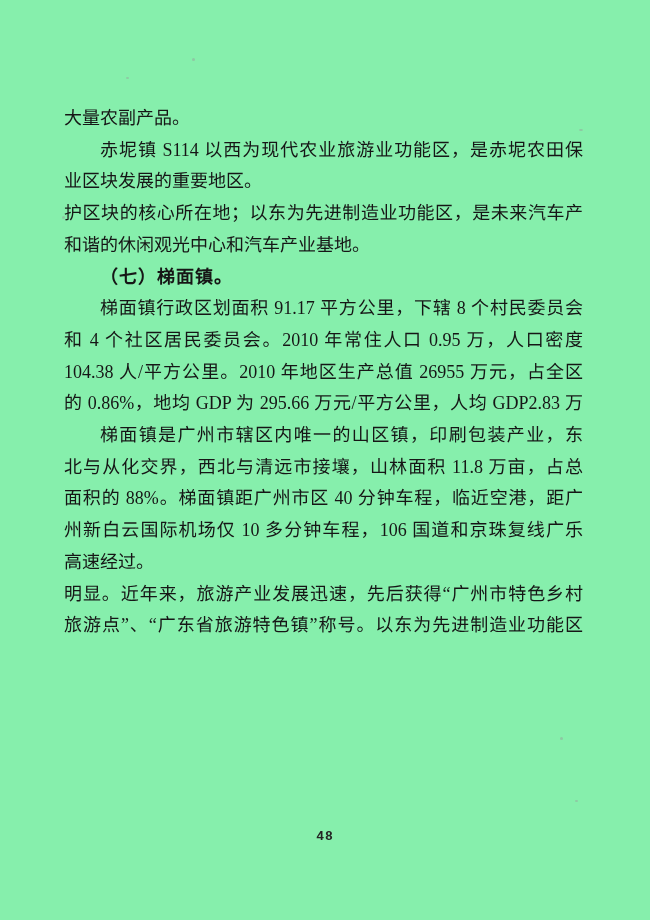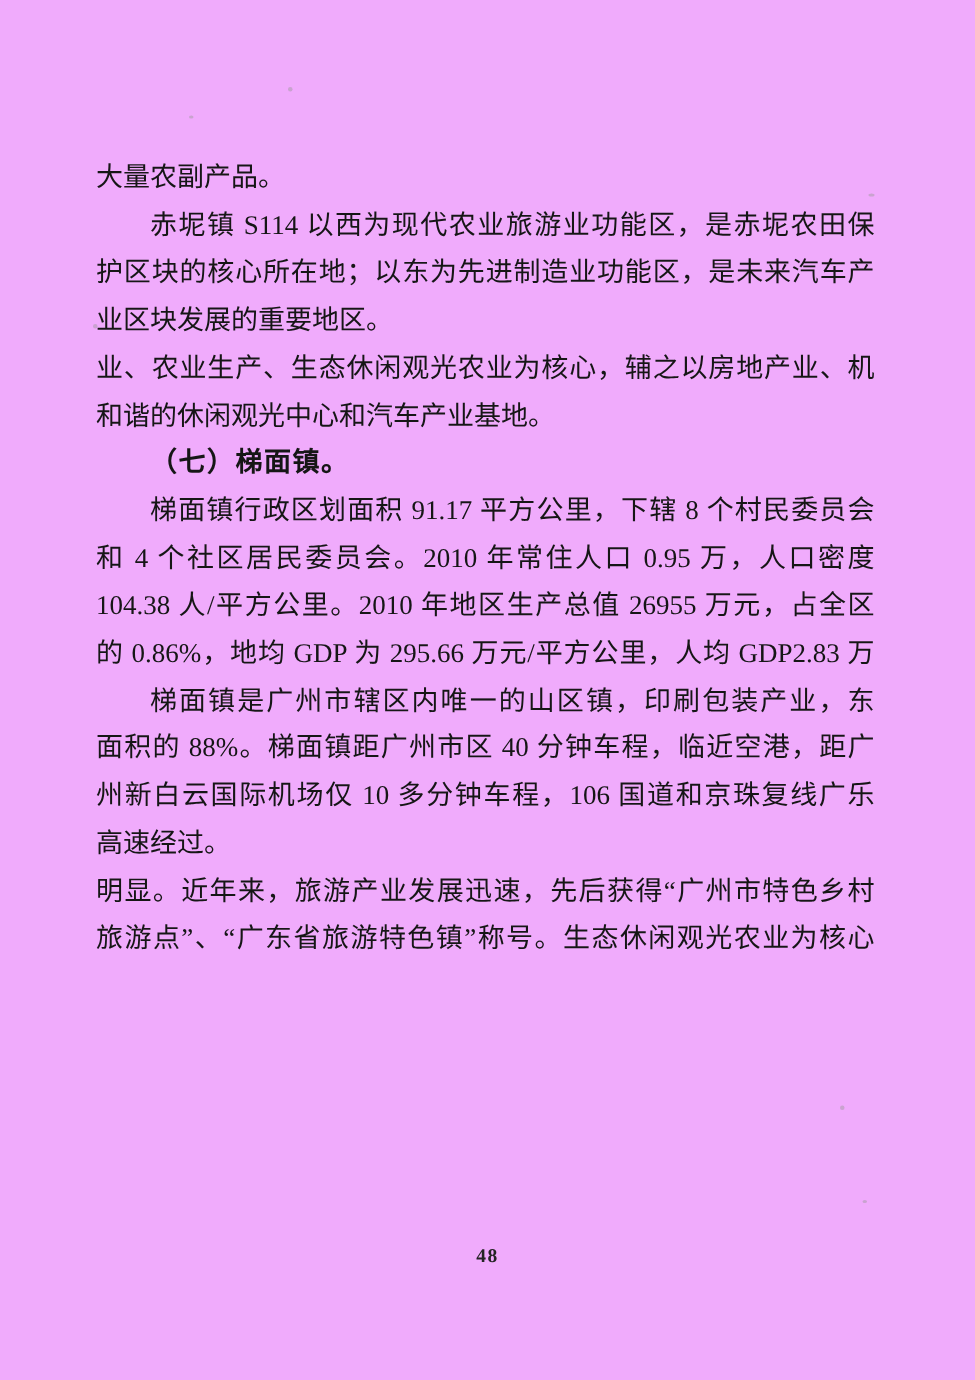--- a/index.html
+++ b/index.html
@@ -10,21 +10,21 @@
   body {
     width: 650px;
     height: 920px;
     position: relative;
     overflow: hidden;
     font-family: "Liberation Serif", "DejaVu Serif", serif;
   }
   .sheet {
     position: absolute;
     inset: 0;
-    background: #f0abfc;
+    background: #86efac;
   }
   .text-block {
     position: absolute;
     left: 64px;
     top: 103px;
     width: 519px;
     color: #161616;
     font-size: 18px;
     line-height: 31.7px;
   }
@@ -45,52 +45,52 @@
   .page-number {
     position: absolute;
     top: 829px;
     left: 0;
     width: 100%;
     text-align: center;
     font-size: 13px;
     font-weight: 700;
     color: #242424;
     letter-spacing: 1px;
-    font-family: Liberation Serif, serif;
+    font-family: Liberation Mono, monospace;
   }
   .speck {
     position: absolute;
     background: #9a9a9a;
     opacity: 0.45;
     border-radius: 50%;
   }
 </style>
 </head>
 <body>
 
 <div class="sheet">
 
   <div class="text-block">
       <div class="line last">大量农副产品。</div>
       <div class="line indent">赤坭镇 S114 以西为现代农业旅游业功能区，是赤坭农田保</div>
+      <div class="line last">业区块发展的重要地区。</div>
       <div class="line">护区块的核心所在地；以东为先进制造业功能区，是未来汽车产</div>
-      <div class="line last">业区块发展的重要地区。</div>
-      <div class="line">业、农业生产、生态休闲观光农业为核心，辅之以房地产业、机</div>
       <div class="line last">和谐的休闲观光中心和汽车产业基地。</div>
       <div class="line indent last bold">（七）梯面镇。</div>
       <div class="line indent">梯面镇行政区划面积 91.17 平方公里，下辖 8 个村民委员会</div>
       <div class="line">和 4 个社区居民委员会。2010 年常住人口 0.95 万，人口密度</div>
       <div class="line">104.38 人/平方公里。2010 年地区生产总值 26955 万元，占全区</div>
       <div class="line">的 0.86%，地均 GDP 为 295.66 万元/平方公里，人均 GDP2.83 万</div>
       <div class="line indent">梯面镇是广州市辖区内唯一的山区镇，印刷包装产业，东</div>
+      <div class="line">北与从化交界，西北与清远市接壤，山林面积 11.8 万亩，占总</div>
       <div class="line">面积的 88%。梯面镇距广州市区 40 分钟车程，临近空港，距广</div>
       <div class="line">州新白云国际机场仅 10 多分钟车程，106 国道和京珠复线广乐</div>
       <div class="line last">高速经过。</div>
       <div class="line">明显。近年来，旅游产业发展迅速，先后获得“广州市特色乡村</div>
-      <div class="line">旅游点”、“广东省旅游特色镇”称号。生态休闲观光农业为核心</div>
+      <div class="line">旅游点”、“广东省旅游特色镇”称号。以东为先进制造业功能区</div>
     </div>
 
   <div class="page-number">48</div>
 
   <div class="speck" style="left:192px; top:58px;  width:3px; height:3px;"></div>
   <div class="speck" style="left:126px; top:77px;  width:3px; height:2px;"></div>
   <div class="speck" style="left:62px;  top:216px; width:3px; height:3px;"></div>
   <div class="speck" style="left:579px; top:129px; width:4px; height:2px;"></div>
   <div class="speck" style="left:560px; top:737px; width:3px; height:3px;"></div>
   <div class="speck" style="left:575px; top:800px; width:3px; height:2px;"></div>

